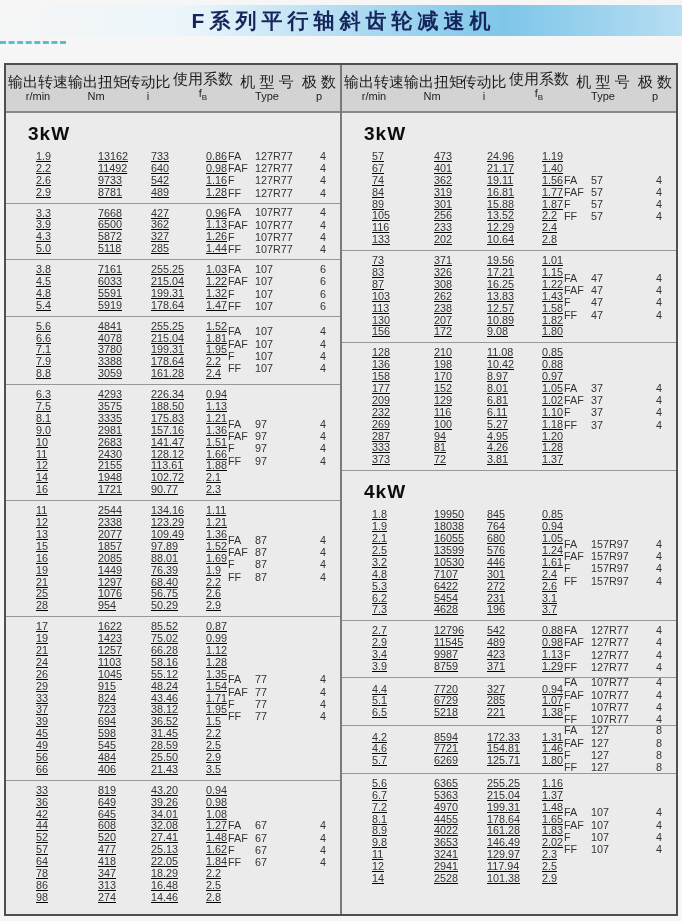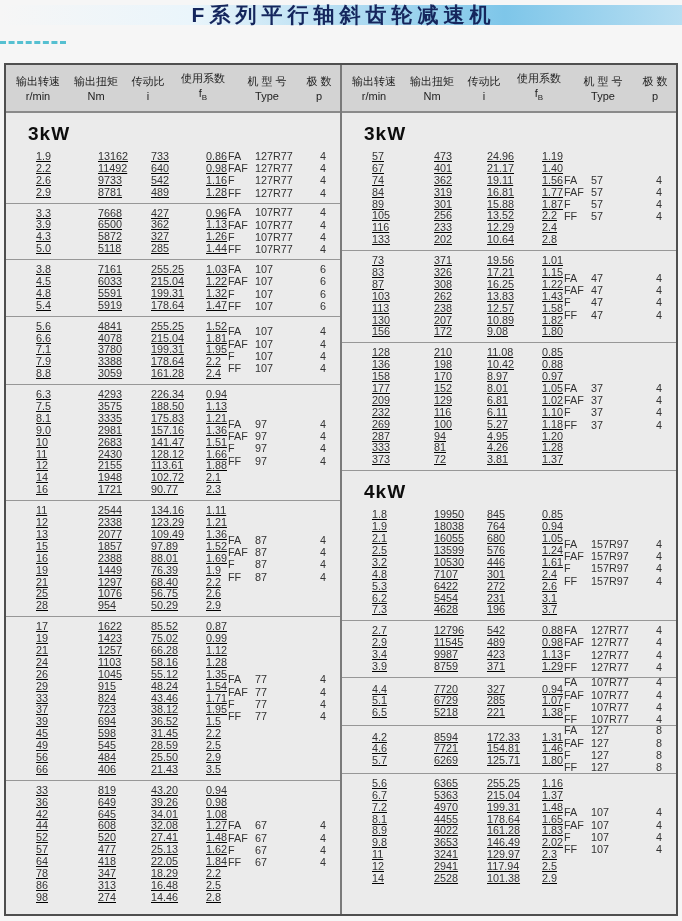--- a/index.html
+++ b/index.html
@@ -2,21 +2,21 @@
 <html><head>
 <meta charset="utf-8">
 <style>
   html,body{margin:0;padding:0}
   body{
     width:682px;height:921px;position:relative;overflow:hidden;
     background:#f6f6f6;
     font-family:"Liberation Sans", sans-serif;
   }
   .titlebar{
-    position:absolute;left:0;top:5px;width:682px;height:20px;
+    position:absolute;left:0;top:5px;width:682px;height:31px;
     background:linear-gradient(90deg,#f6f6f6 0%,#eaf5fb 28%,#a8d8f0 55%,#7ec6e9 74%,#b7def2 100%);
     display:flex;align-items:center;justify-content:center;
   }
   .title{
     font-size:21px;font-weight:bold;color:#15265d;
     letter-spacing:5px;padding-left:5px;white-space:nowrap;
   }
   .watermark{
     position:absolute;left:0;top:41px;width:66px;height:0;
     border-top:3px dashed #2fb3c9;opacity:.8;
@@ -27,21 +27,21 @@
     display:flex;box-sizing:border-box;
   }
   .half{flex:1;display:flex;flex-direction:column;min-width:0}
   .half-l{border-right:2px solid #7a7a7a}
   .thead{
     flex:0 0 46px;background:#d3d3d3;border-bottom:2px solid #8a8a8a;
     display:grid;grid-template-columns:60px 56px 48px 62px 66px 1fr;
     align-items:center;padding:0 2px;
   }
   .hcell{text-align:center;color:#1e1e1e}
-  .hz{display:block;font-size:11px;line-height:15px;white-space:nowrap}
+  .hz{display:block;font-size:15px;line-height:15px;white-space:nowrap}
   .he{display:block;font-size:11px;line-height:14px}
   .he sub{font-size:8px}
   .tbody{flex:1;display:flex;flex-direction:column}
   .section + .section{border-top:1.5px solid #979797}
   .seclabel{
     font-size:19px;font-weight:bold;color:#0d0d0d;
     padding:10px 0 2px 22px;letter-spacing:1px;
   }
   .group{
     position:relative;padding:4px 0;min-height:48px;
@@ -402,21 +402,21 @@
               <span class="cell">1.36</span>
             </div>
             <div class="row">
               <span class="cell">15</span>
               <span class="cell">1857</span>
               <span class="cell">97.89</span>
               <span class="cell">1.52</span>
             </div>
             <div class="row">
               <span class="cell">16</span>
-              <span class="cell">2388</span>
+              <span class="cell">2085</span>
               <span class="cell">88.01</span>
               <span class="cell">1.69</span>
             </div>
             <div class="row">
               <span class="cell">19</span>
               <span class="cell">1449</span>
               <span class="cell">76.39</span>
               <span class="cell">1.9</span>
             </div>
             <div class="row">

